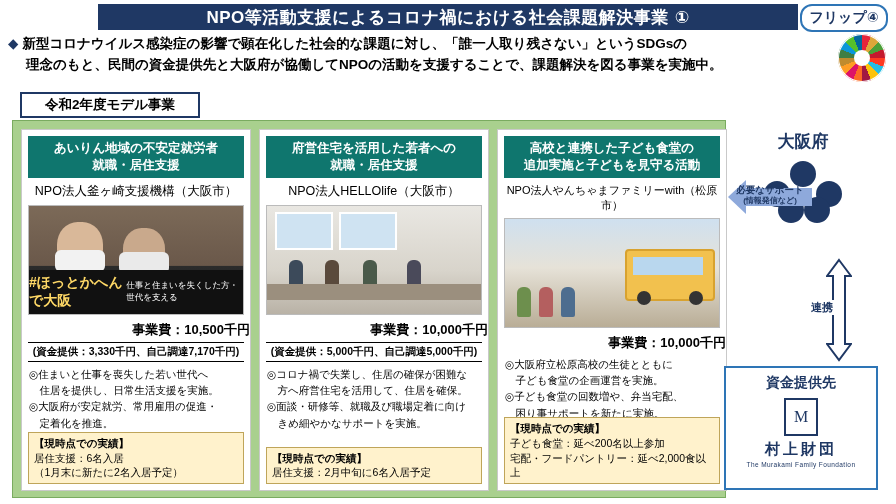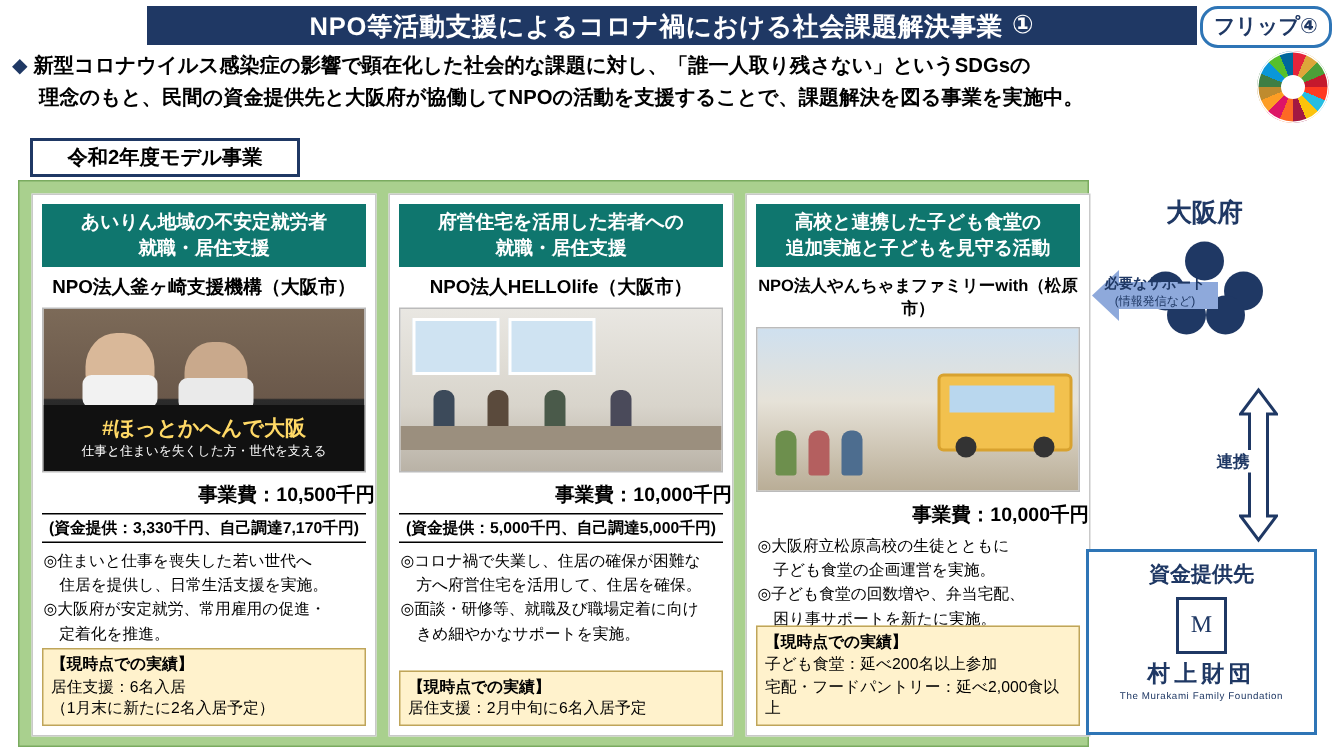--- a/index.html
+++ b/index.html
@@ -74,31 +74,31 @@
   .card{
     width:228px;height:360px;background:#ffffff;border:1px solid #c9c9c9;
     position:relative;
   }
   .card-head{
     margin:6px 6px 0 6px;height:42px;background:#0f766e;color:#ffffff;
     display:flex;flex-direction:column;align-items:center;justify-content:center;
     font-size:12.5px;font-weight:bold;line-height:1.35;text-align:center;
   }
   .card-org{
-    margin-top:5px;text-align:center;font-size:12.5px;font-weight:bold;color:#000;
+    margin-top:5px;text-align:center;font-size:12.5px;font-weight:normal;color:#000;
   }
   .card-photo{
     margin:5px auto 0 auto;width:214px;height:108px;position:relative;overflow:hidden;
     border:1px solid #bbb;
   }
   
   .ph1{background:linear-gradient(180deg,#7c6a58 0%,#6a584a 55%,#2b2b2b 56%,#1d1d1d 100%);}
   .ph1 .p-banner{
     position:absolute;left:0;bottom:0;width:100%;height:44px;background:#111;
-    color:#fff;display:flex;flex-direction:column;align-items:center;justify-content:center;
+    color:#fff;display:flex;flex-direction:row;align-items:center;justify-content:center;
   }
   .ph1 .p-banner .b1{color:#ffd966;font-size:14px;font-weight:bold;}
   .ph1 .p-banner .b2{font-size:8.5px;}
   .ph1 .face{
     position:absolute;top:16px;left:28px;width:46px;height:50px;border-radius:45%;
     background:#d9b899;box-shadow:64px 4px 0 -2px #c9a98c;
   }
   .ph1 .mask{
     position:absolute;top:44px;left:26px;width:50px;height:22px;border-radius:6px;background:#f2f2f2;
     box-shadow:64px 2px 0 0 #eaeaea;
@@ -181,21 +181,21 @@
   }
   .support-arrow .tip{
     position:absolute;left:0;top:0;width:0;height:0;
     border-top:17px solid transparent;border-bottom:17px solid transparent;
     border-right:18px solid #8ea9db;
   }
   .support-label{
     position:absolute;left:728px;top:184px;width:84px;text-align:center;
     font-size:9.5px;font-weight:bold;color:#1f3864;line-height:1.3;
   }
-  .support-label small{display:block;font-size:8px;font-weight:normal;}
+  .support-label small{display:block;font-size:8px;font-weight:bold;}
 
   .provide-arrow{
     position:absolute;left:728px;top:418px;width:84px;height:34px;
   }
   .provide-arrow .body{
     position:absolute;left:16px;top:8px;width:68px;height:18px;background:#a9d08e;
   }
   .provide-arrow .tip{
     position:absolute;left:0;top:0;width:0;height:0;
     border-top:17px solid transparent;border-bottom:17px solid transparent;

